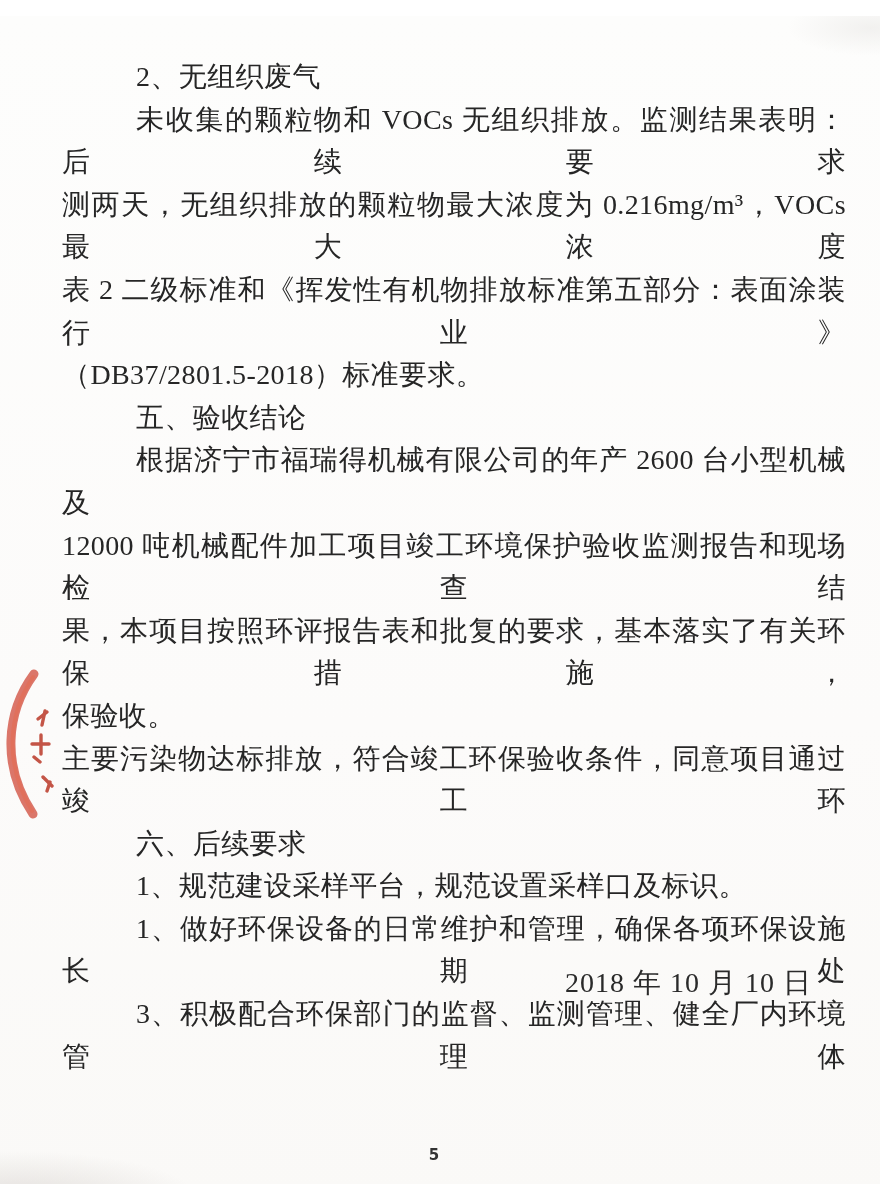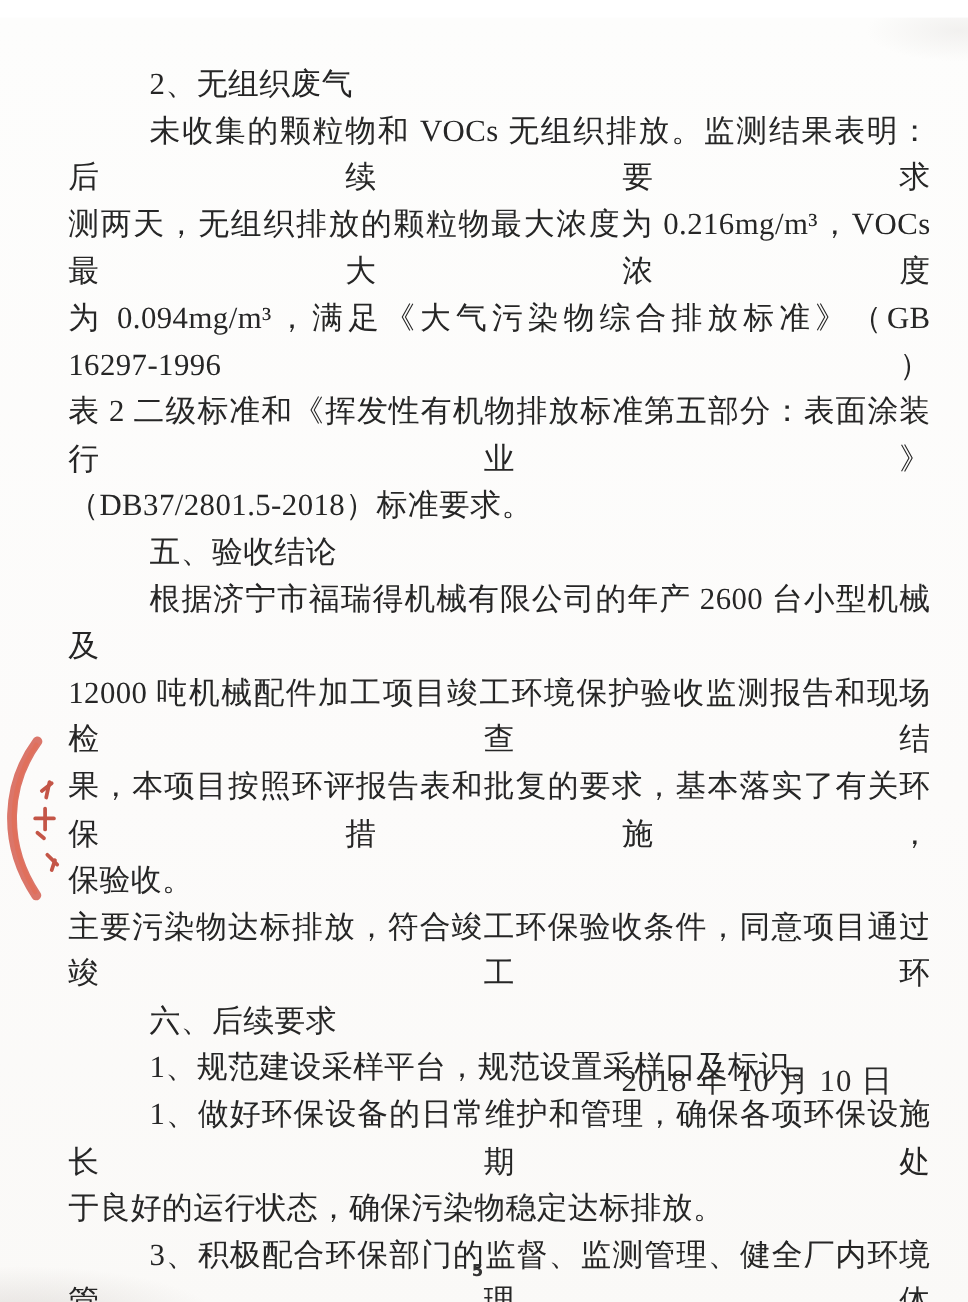--- a/index.html
+++ b/index.html
@@ -85,33 +85,31 @@
       <path d="M 36 93 l 6 5"></path>
       <path d="M 45 113 l 9 9"></path>
       <path d="M 52 118 l -3 9"></path>
     </g>
   </svg>
 
   <div class="content">
       <div class="line indent">2、无组织废气</div>
       <div class="line indent fill">未收集的颗粒物和 VOCs 无组织排放。监测结果表明：后续要求</div>
       <div class="line fill">测两天，无组织排放的颗粒物最大浓度为 0.216mg/m³，VOCs 最大浓度</div>
-      <div class="line fill">为 0.094mg/m³，满足《大气污染物综合排放标准》（GB 16297-1996）</div>
       <div class="line fill">表 2 二级标准和《挥发性有机物排放标准第五部分：表面涂装行业》</div>
       <div class="line">（DB37/2801.5-2018）标准要求。</div>
       <div class="line indent">五、验收结论</div>
       <div class="line indent fill">根据济宁市福瑞得机械有限公司的年产 2600 台小型机械及</div>
       <div class="line fill">12000 吨机械配件加工项目竣工环境保护验收监测报告和现场检查结</div>
       <div class="line fill">果，本项目按照环评报告表和批复的要求，基本落实了有关环保措施，</div>
       <div class="line">保验收。</div>
       <div class="line fill">主要污染物达标排放，符合竣工环保验收条件，同意项目通过竣工环</div>
       <div class="line indent">六、后续要求</div>
       <div class="line indent">1、规范建设采样平台，规范设置采样口及标识。</div>
       <div class="line indent fill">1、做好环保设备的日常维护和管理，确保各项环保设施长期处</div>
-      <div class="line">于良好的运行状态，确保污染物稳定达标排放。</div>
       <div class="line indent fill">3、积极配合环保部门的监督、监测管理、健全厂内环境管理体</div>
     </div>
 
   <div class="date-line">2018 年 10 月 10 日</div>
 
   <div class="page-number">5</div>
 
 </div>
 
 </body></html>

